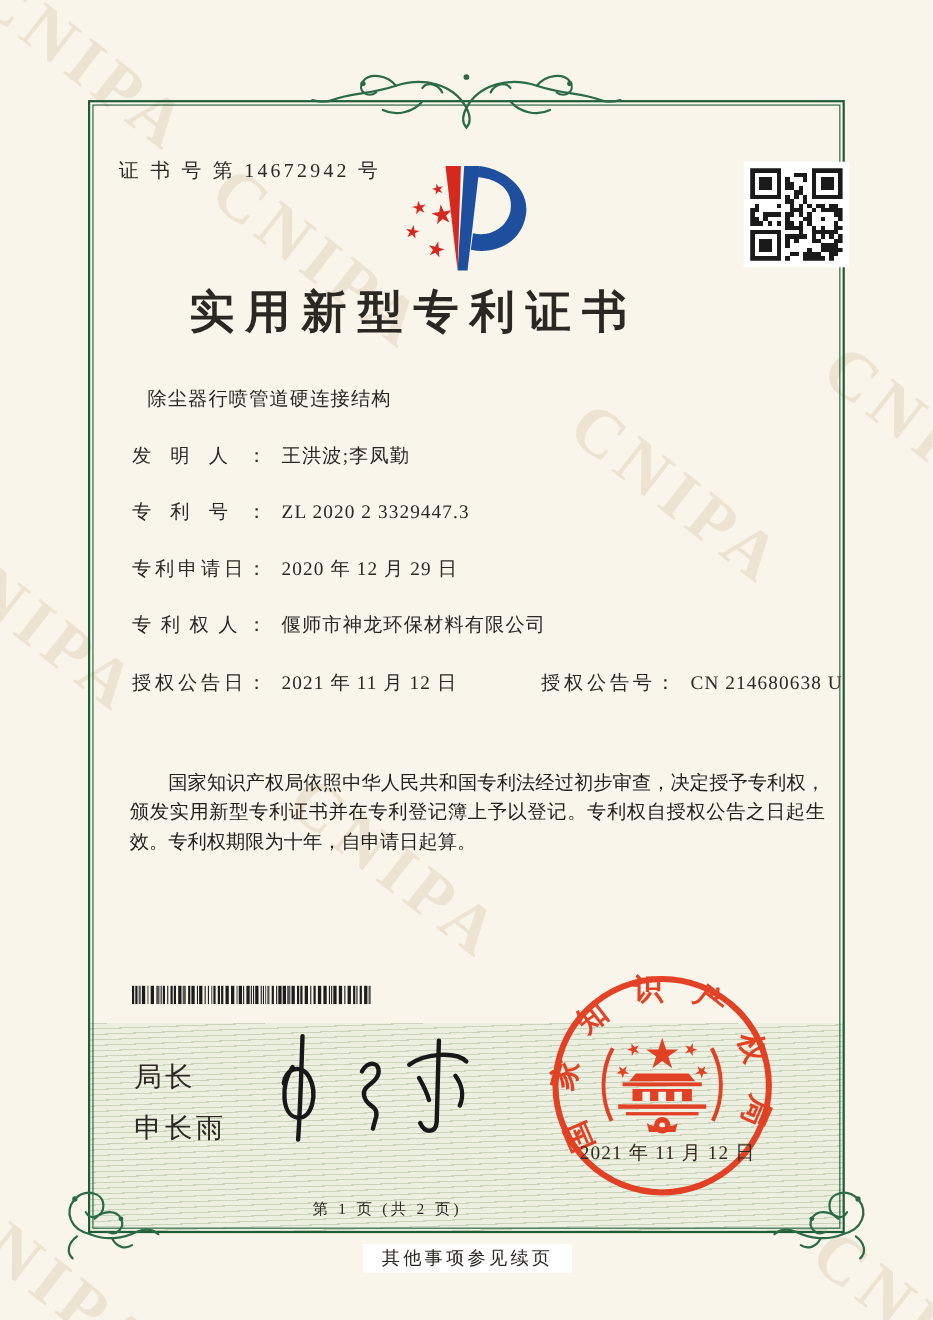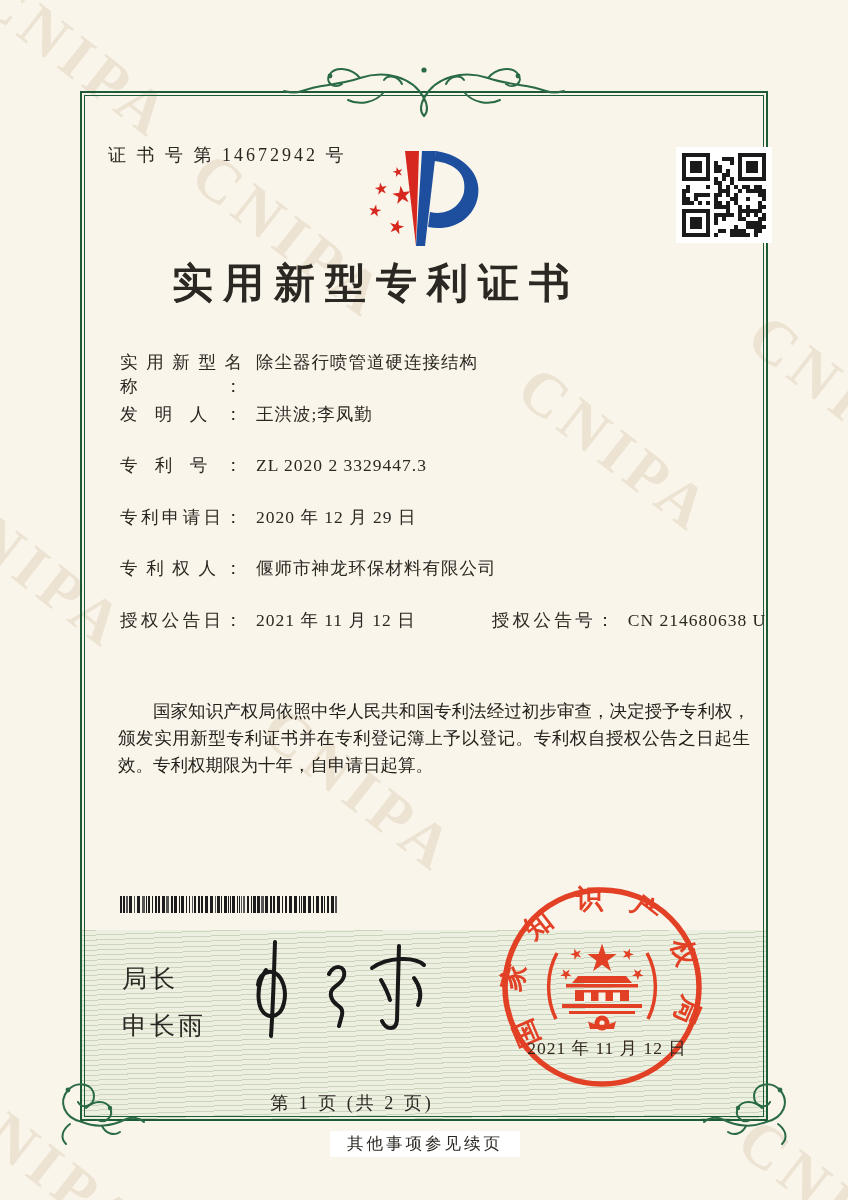--- a/index.html
+++ b/index.html
@@ -57,21 +57,21 @@
   .director div { margin-bottom:14px; }
   .signature { position:absolute; left:236px; top:930px; z-index:4; }
 
   
   .seal { position:absolute; left:497px; top:882px; z-index:4; }
   .seal-date { position:absolute; left:512px; top:1036px; width:190px; z-index:5;
     font-size:17.5px; letter-spacing:1px; color:#33281f; text-align:center; }
 
   
   .page-info { position:absolute; left:0; top:1091px; width:704px; text-align:center;
-    font-size:18px; letter-spacing:3px; z-index:4; }
+    font-size:14px; letter-spacing:3px; z-index:4; }
   .footer-note { position:absolute; left:330px; top:1131px; width:190px; height:26px;
     background:#ffffff; z-index:5; display:flex; align-items:center; justify-content:center;
     font-size:16.5px; letter-spacing:3px; }
 </style>
 </head>
 <body>
 
 <div class="page">
 
   <div class="wm" style="left:8px;  top:-42px;">CNIPA</div>
@@ -375,21 +375,20 @@
         <rect x="4" y="20" width="1" height="1" fill="#1a1a1a"></rect>
         <rect x="5" y="20" width="1" height="1" fill="#1a1a1a"></rect>
         <rect x="6" y="20" width="1" height="1" fill="#1a1a1a"></rect>
       </svg>
   </div>
 
   <div class="title">实用新型专利证书</div>
 
   <div class="fields">
     <div class="frow">
-      <span class="flabel">实用新型名称：</span>
       <span class="fvalue">除尘器行喷管道硬连接结构</span>
     </div>
     <div class="frow">
       <span class="flabel">发明人：</span>
       <span class="fvalue">王洪波;李凤勤</span>
     </div>
     <div class="frow">
       <span class="flabel">专利号：</span>
       <span class="fvalue">ZL 2020 2 3329447.3</span>
     </div>

